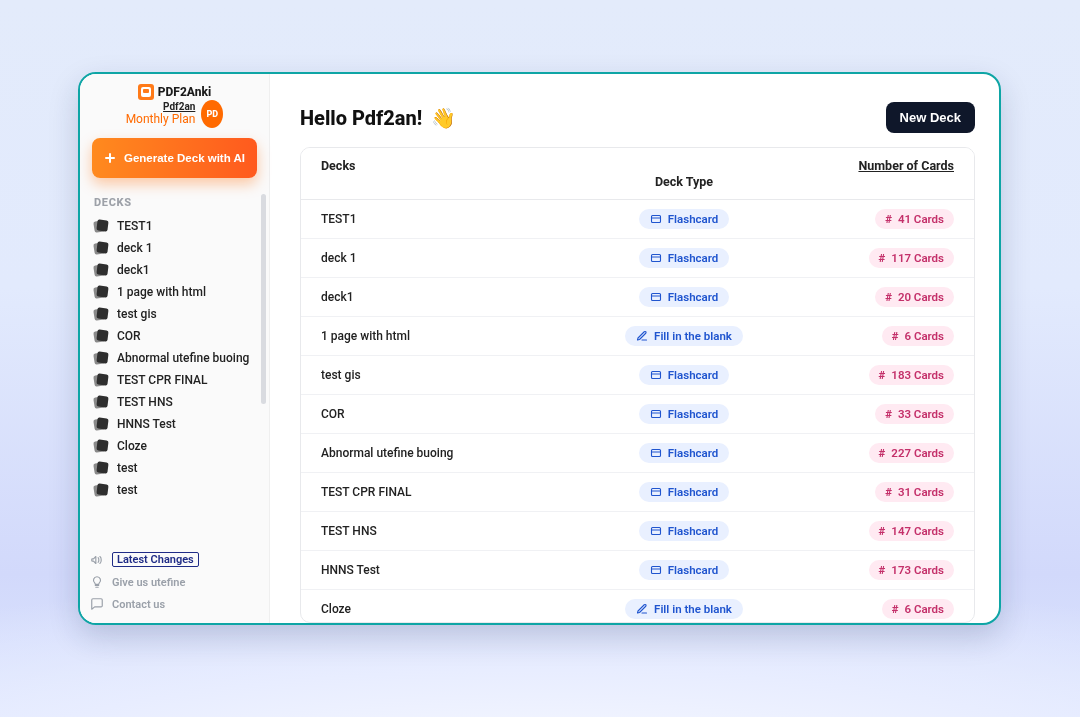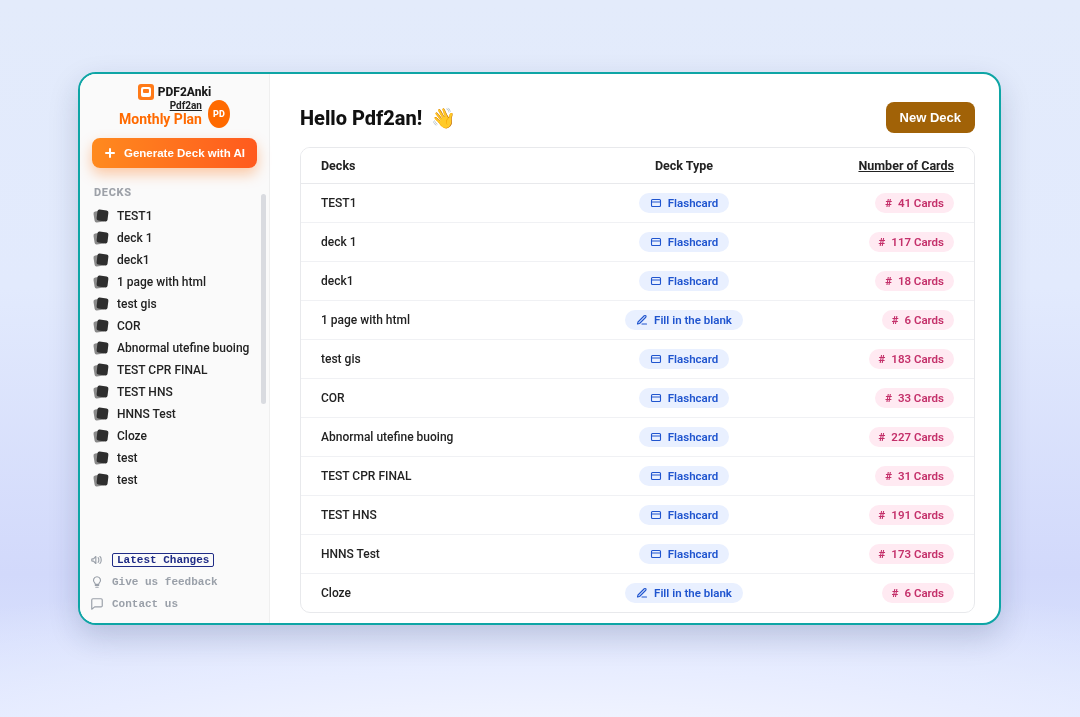--- a/index.html
+++ b/index.html
@@ -63,30 +63,30 @@
     background: #fff; border-radius: 2px;
   }
   .brand-logo::before {
     content: ""; position: absolute; left: 5px; top: 5px; width: 6px; height: 4px;
     background: #ff7a18; border-radius: 1px; z-index: 1;
   }
   .brand-name { font-weight: 800; font-size: 12px; color: #1b1b1b; }
   .brand-right { display: flex; align-items: center; gap: 6px; }
   .brand-user { text-align: right; line-height: 1.05; }
   .brand-user .u1 { font-size: 10px; font-weight: 700; color: #222; text-decoration: underline; }
-  .brand-user .u2 { font-size: 14px; font-weight: 700; color: #ff6a00; }
+  .brand-user .u2 { font-size: 12px; font-weight: 400; color: #ff6a00; }
   .avatar {
     width: 22px; height: 28px; border-radius: 50%;
     background: #ff6a00; color: #fff; font-size: 9px; font-weight: 800;
     display: flex; align-items: center; justify-content: center;
   }
 
   .gen-btn {
     width: 100%;
-    height: 30px;
+    height: 40px;
     border: none;
     border-radius: 8px;
     background: linear-gradient(90deg, #ff8a1e 0%, #ff5a1e 100%);
     color: #fff; font-weight: 700; font-size: 11.5px;
     display: flex; align-items: center; justify-content: center; gap: 8px;
     box-shadow: 0 6px 14px rgba(255,106,0,0.35);
     cursor: pointer;
   }
   .sparkle {
     position: relative; width: 12px; height: 12px; display: inline-block;
@@ -118,21 +118,21 @@
   .cards-icon span {
     position: absolute; width: 11px; height: 11px; border-radius: 2px;
     background: #2e2e2e;
   }
   .cards-icon .c1 { left: 0; top: 1px; transform: rotate(-9deg); opacity: .55; }
   .cards-icon .c2 { left: 3px; top: 0; transform: rotate(7deg); }
 
   .sb-bottom {
     margin-top: auto;
     padding: 8px 10px 12px 10px;
-    display: flex; flex-direction: column; gap: 8px; font-family: Liberation Mono, monospace;
+    display: flex; flex-direction: column; gap: 8px;
   }
   .sb-link {
     display: flex; align-items: center; gap: 8px;
     font-size: 11px; font-weight: 600; color: #9aa0a9;
     cursor: pointer;
   }
   .sb-link .lc-label {
     border: 1px solid #1f2b86;
     padding: 0 4px; border-radius: 2px; color: #1f2b86;
   }
@@ -150,37 +150,37 @@
   }
   .hello-row {
     display: flex; align-items: center; justify-content: space-between;
     margin-bottom: 14px;
   }
   .hello {
     font-size: 20px; font-weight: 800; color: #111;
   }
   .wave { margin-left: 4px; }
   .new-deck {
-    background: #a16207; color: #fff; font-weight: 700; border: none;
+    background: #0f172a; color: #fff; font-weight: 700; border: none;
     border-radius: 8px; padding: 8px 14px; font-size: 13px; cursor: pointer;
   }
 
   .table-wrap {
     border: 1px solid #e8e9ec; border-radius: 10px;
     overflow: hidden; display: flex; flex-direction: column; min-height: 0;
   }
   .thead {
     display: grid;
     grid-template-columns: 1fr 200px 170px;
     padding: 10px 20px;
     font-size: 12.5px; font-weight: 700; color: #222;
     background: #fff;
     border-bottom: 1px solid #e8e9ec;
   }
-  .thead .c2 { text-align: center; }
+  .thead .c2 { text-align: center; margin-top: 16px; }
   .thead .c3 { text-align: right; text-decoration: underline; }
 
   .rows { overflow-y: hidden; }
   .row {
     display: grid;
     grid-template-columns: 1fr 200px 170px;
     align-items: center;
     padding: 9px 20px;
     border-top: 1px solid #f0f1f4;
     font-size: 12px; color: #222;
@@ -344,21 +344,21 @@
         <span class="lc-label">Latest Changes</span>
       </div>
       <div class="sb-link">
         <span class="sb-icon">
           <svg width="14" height="14" viewBox="0 0 24 24" fill="none" stroke="#9aa0a9" stroke-width="2" stroke-linecap="round" stroke-linejoin="round">
               <path d="M9 18h6"></path>
               <path d="M10 21h4"></path>
               <path d="M12 3a6 6 0 0 0-4 10.5c.7.8 1 1.5 1 2.5h6c0-1 .3-1.7 1-2.5A6 6 0 0 0 12 3z"></path>
             </svg>
         </span>
-        <span>Give us feedback</span>
+        <span>Give us utefine</span>
       </div>
       <div class="sb-link">
         <span class="sb-icon">
           <svg width="14" height="14" viewBox="0 0 24 24" fill="none" stroke="#9aa0a9" stroke-width="2" stroke-linecap="round" stroke-linejoin="round">
               <path d="M21 15a2 2 0 0 1-2 2H8l-5 4V5a2 2 0 0 1 2-2h14a2 2 0 0 1 2 2z"></path>
             </svg>
         </span>
         <span>Contact us</span>
       </div>
     </div>
@@ -418,21 +418,21 @@
               <span class="picon">
                 <svg width="12" height="12" viewBox="0 0 24 24" fill="none" stroke="#2055cf" stroke-width="2.2" stroke-linecap="round" stroke-linejoin="round">
                   <rect x="3" y="5" width="18" height="14" rx="2"></rect>
                   <line x1="3" y1="10" x2="21" y2="10"></line>
                 </svg>
               </span>
               <span>Flashcard</span>
             </div>
             <div class="count-pill">
               <span class="hash">#</span>
-              <span>18 Cards</span>
+              <span>20 Cards</span>
             </div>
           </div>
           <div class="row">
             <div class="cell-name">1 page with html</div>
             <div class="pill">
               <span class="picon">
                 <svg width="12" height="12" viewBox="0 0 24 24" fill="none" stroke="#2055cf" stroke-width="2.2" stroke-linecap="round" stroke-linejoin="round">
                   <path d="M12 20h9"></path>
                   <path d="M16.5 3.5a2.121 2.121 0 1 1 3 3L7 19l-4 1 1-4 12.5-12.5z"></path>
                 </svg>
@@ -514,21 +514,21 @@
               <span class="picon">
                 <svg width="12" height="12" viewBox="0 0 24 24" fill="none" stroke="#2055cf" stroke-width="2.2" stroke-linecap="round" stroke-linejoin="round">
                   <rect x="3" y="5" width="18" height="14" rx="2"></rect>
                   <line x1="3" y1="10" x2="21" y2="10"></line>
                 </svg>
               </span>
               <span>Flashcard</span>
             </div>
             <div class="count-pill">
               <span class="hash">#</span>
-              <span>191 Cards</span>
+              <span>147 Cards</span>
             </div>
           </div>
           <div class="row">
             <div class="cell-name">HNNS Test</div>
             <div class="pill">
               <span class="picon">
                 <svg width="12" height="12" viewBox="0 0 24 24" fill="none" stroke="#2055cf" stroke-width="2.2" stroke-linecap="round" stroke-linejoin="round">
                   <rect x="3" y="5" width="18" height="14" rx="2"></rect>
                   <line x1="3" y1="10" x2="21" y2="10"></line>
                 </svg>

